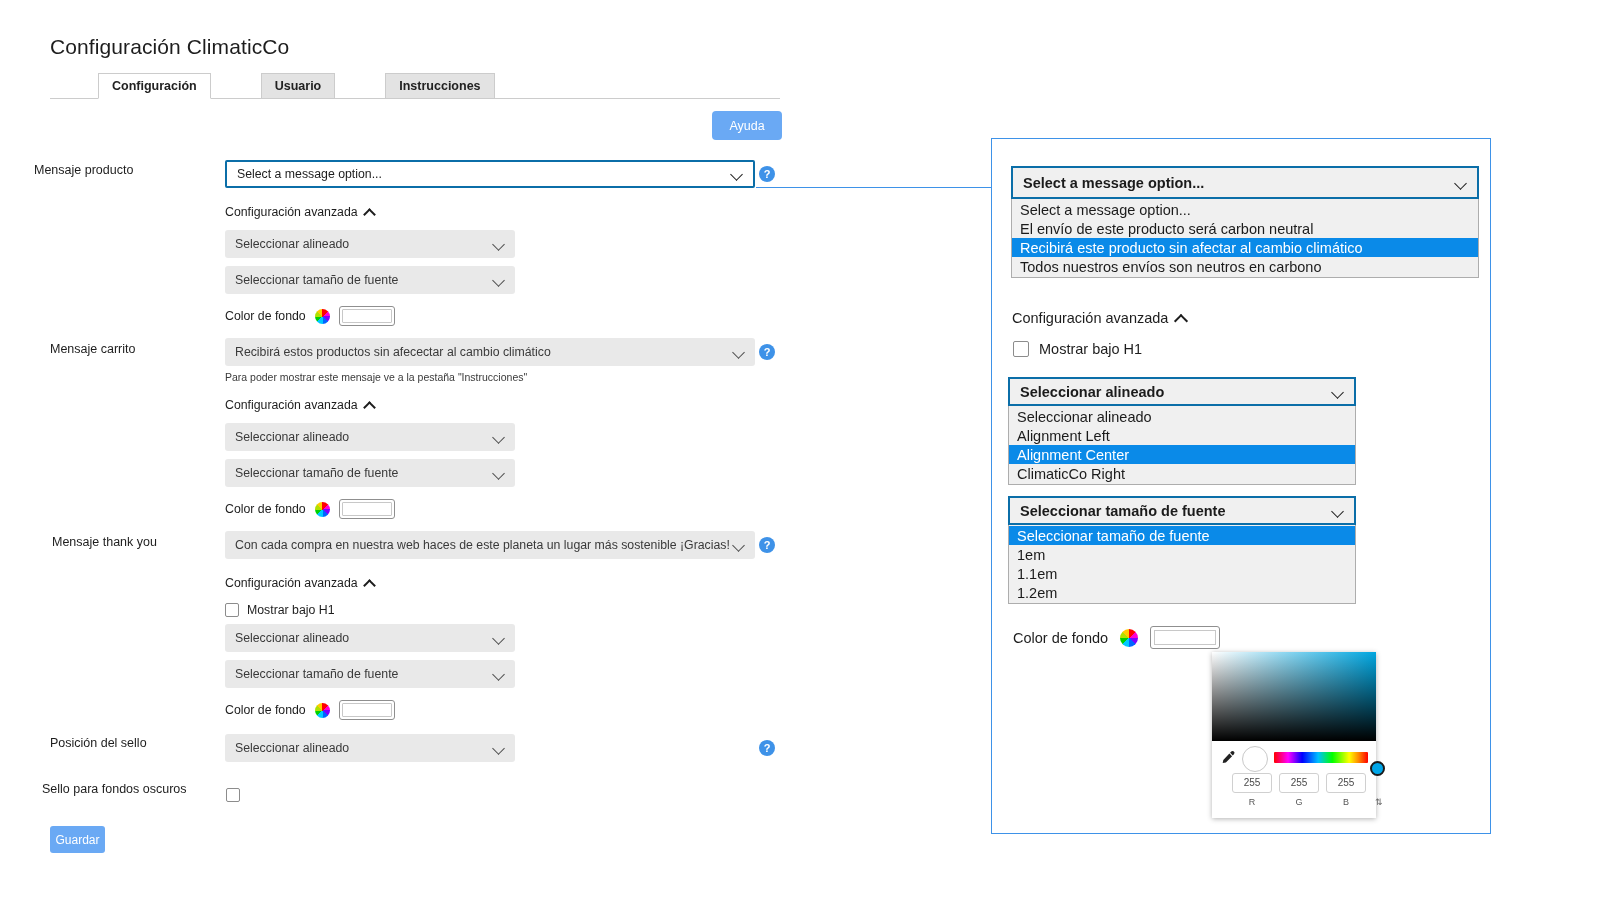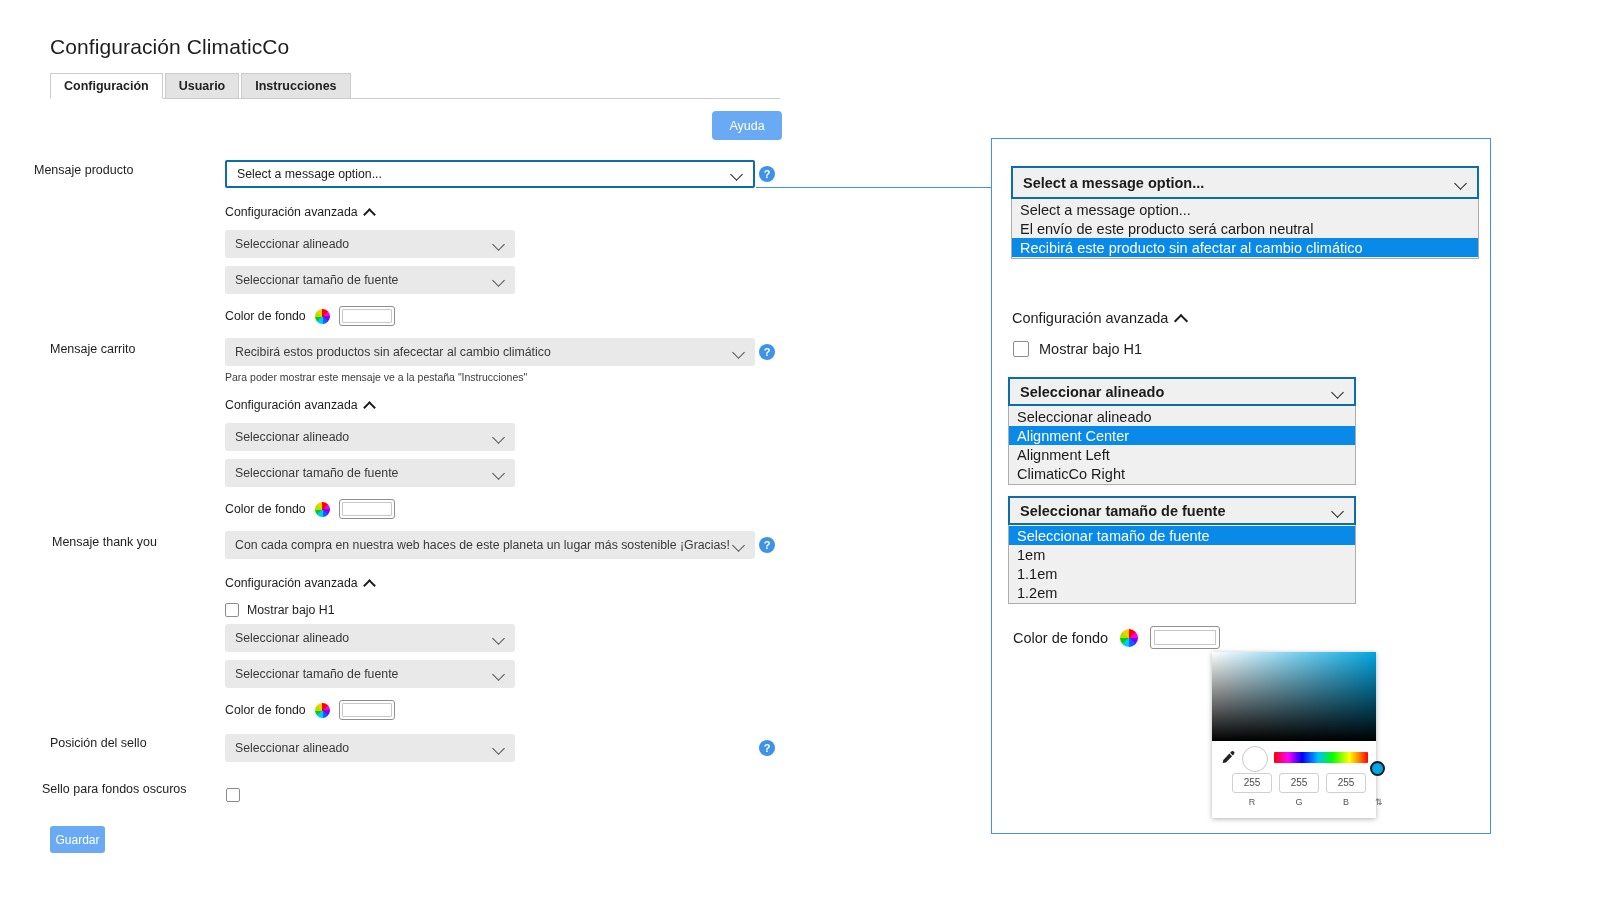--- a/index.html
+++ b/index.html
@@ -40,20 +40,21 @@
     display: flex; align-items: center;
     font-size: 12.5px;
     font-weight: bold;
     color: #222;
     background: #e3e3e3;
     border: 1px solid #ccc;
     border-bottom: none;
     margin-right: 2px;
     cursor: pointer;
     line-height: 1;
+    margin-left: 48px;
   }
   .tab.active {
     background: #ffffff;
     border-bottom: 1px solid #ffffff;
     margin-bottom: -1px;
     height: 26px;
   }
 
   .help-btn {
     position: absolute;
@@ -555,40 +556,41 @@
   <div class="detail-panel"></div>
 
   <div class="p-select" style="left:1011px; top:166px; width:468px; height:33px;">
     <span class="txt">Select a message option...</span>
     <span class="chev dark"></span>
   </div>
   <div class="p-list" style="left:1011px; top:199px; width:468px;">
     <div class="p-opt">Select a message option...</div>
     <div class="p-opt">El envío de este producto será carbon neutral</div>
     <div class="p-opt sel">Recibirá este producto sin afectar al cambio climático</div>
+    <div class="p-opt">Todos nuestros envíos son neutros en carbono</div>
   </div>
 
   <div class="p-adv" style="left:1012px; top:310px;">
     <span>Configuración avanzada</span>
     <span class="p-caret-up"></span>
   </div>
 
   <div class="p-cbrow" style="left:1013px; top:341px;">
     <span class="p-cbox"></span>
     <span>Mostrar bajo H1</span>
   </div>
 
   <div class="p-select" style="left:1008px; top:377px; width:348px; height:29px;">
     <span class="txt">Seleccionar alineado</span>
     <span class="chev dark"></span>
   </div>
   <div class="p-list" style="left:1008px; top:406px; width:348px;">
     <div class="p-opt">Seleccionar alineado</div>
+    <div class="p-opt">Alignment Left</div>
     <div class="p-opt sel">Alignment Center</div>
-    <div class="p-opt">Alignment Left</div>
     <div class="p-opt">ClimaticCo Right</div>
   </div>
 
   <div class="p-select" style="left:1008px; top:496px; width:348px; height:29px;">
     <span class="txt">Seleccionar tamaño de fuente</span>
     <span class="chev dark"></span>
   </div>
   <div class="p-list" style="left:1008px; top:525px; width:348px;">
     <div class="p-opt sel">Seleccionar tamaño de fuente</div>
     <div class="p-opt">1em</div>

